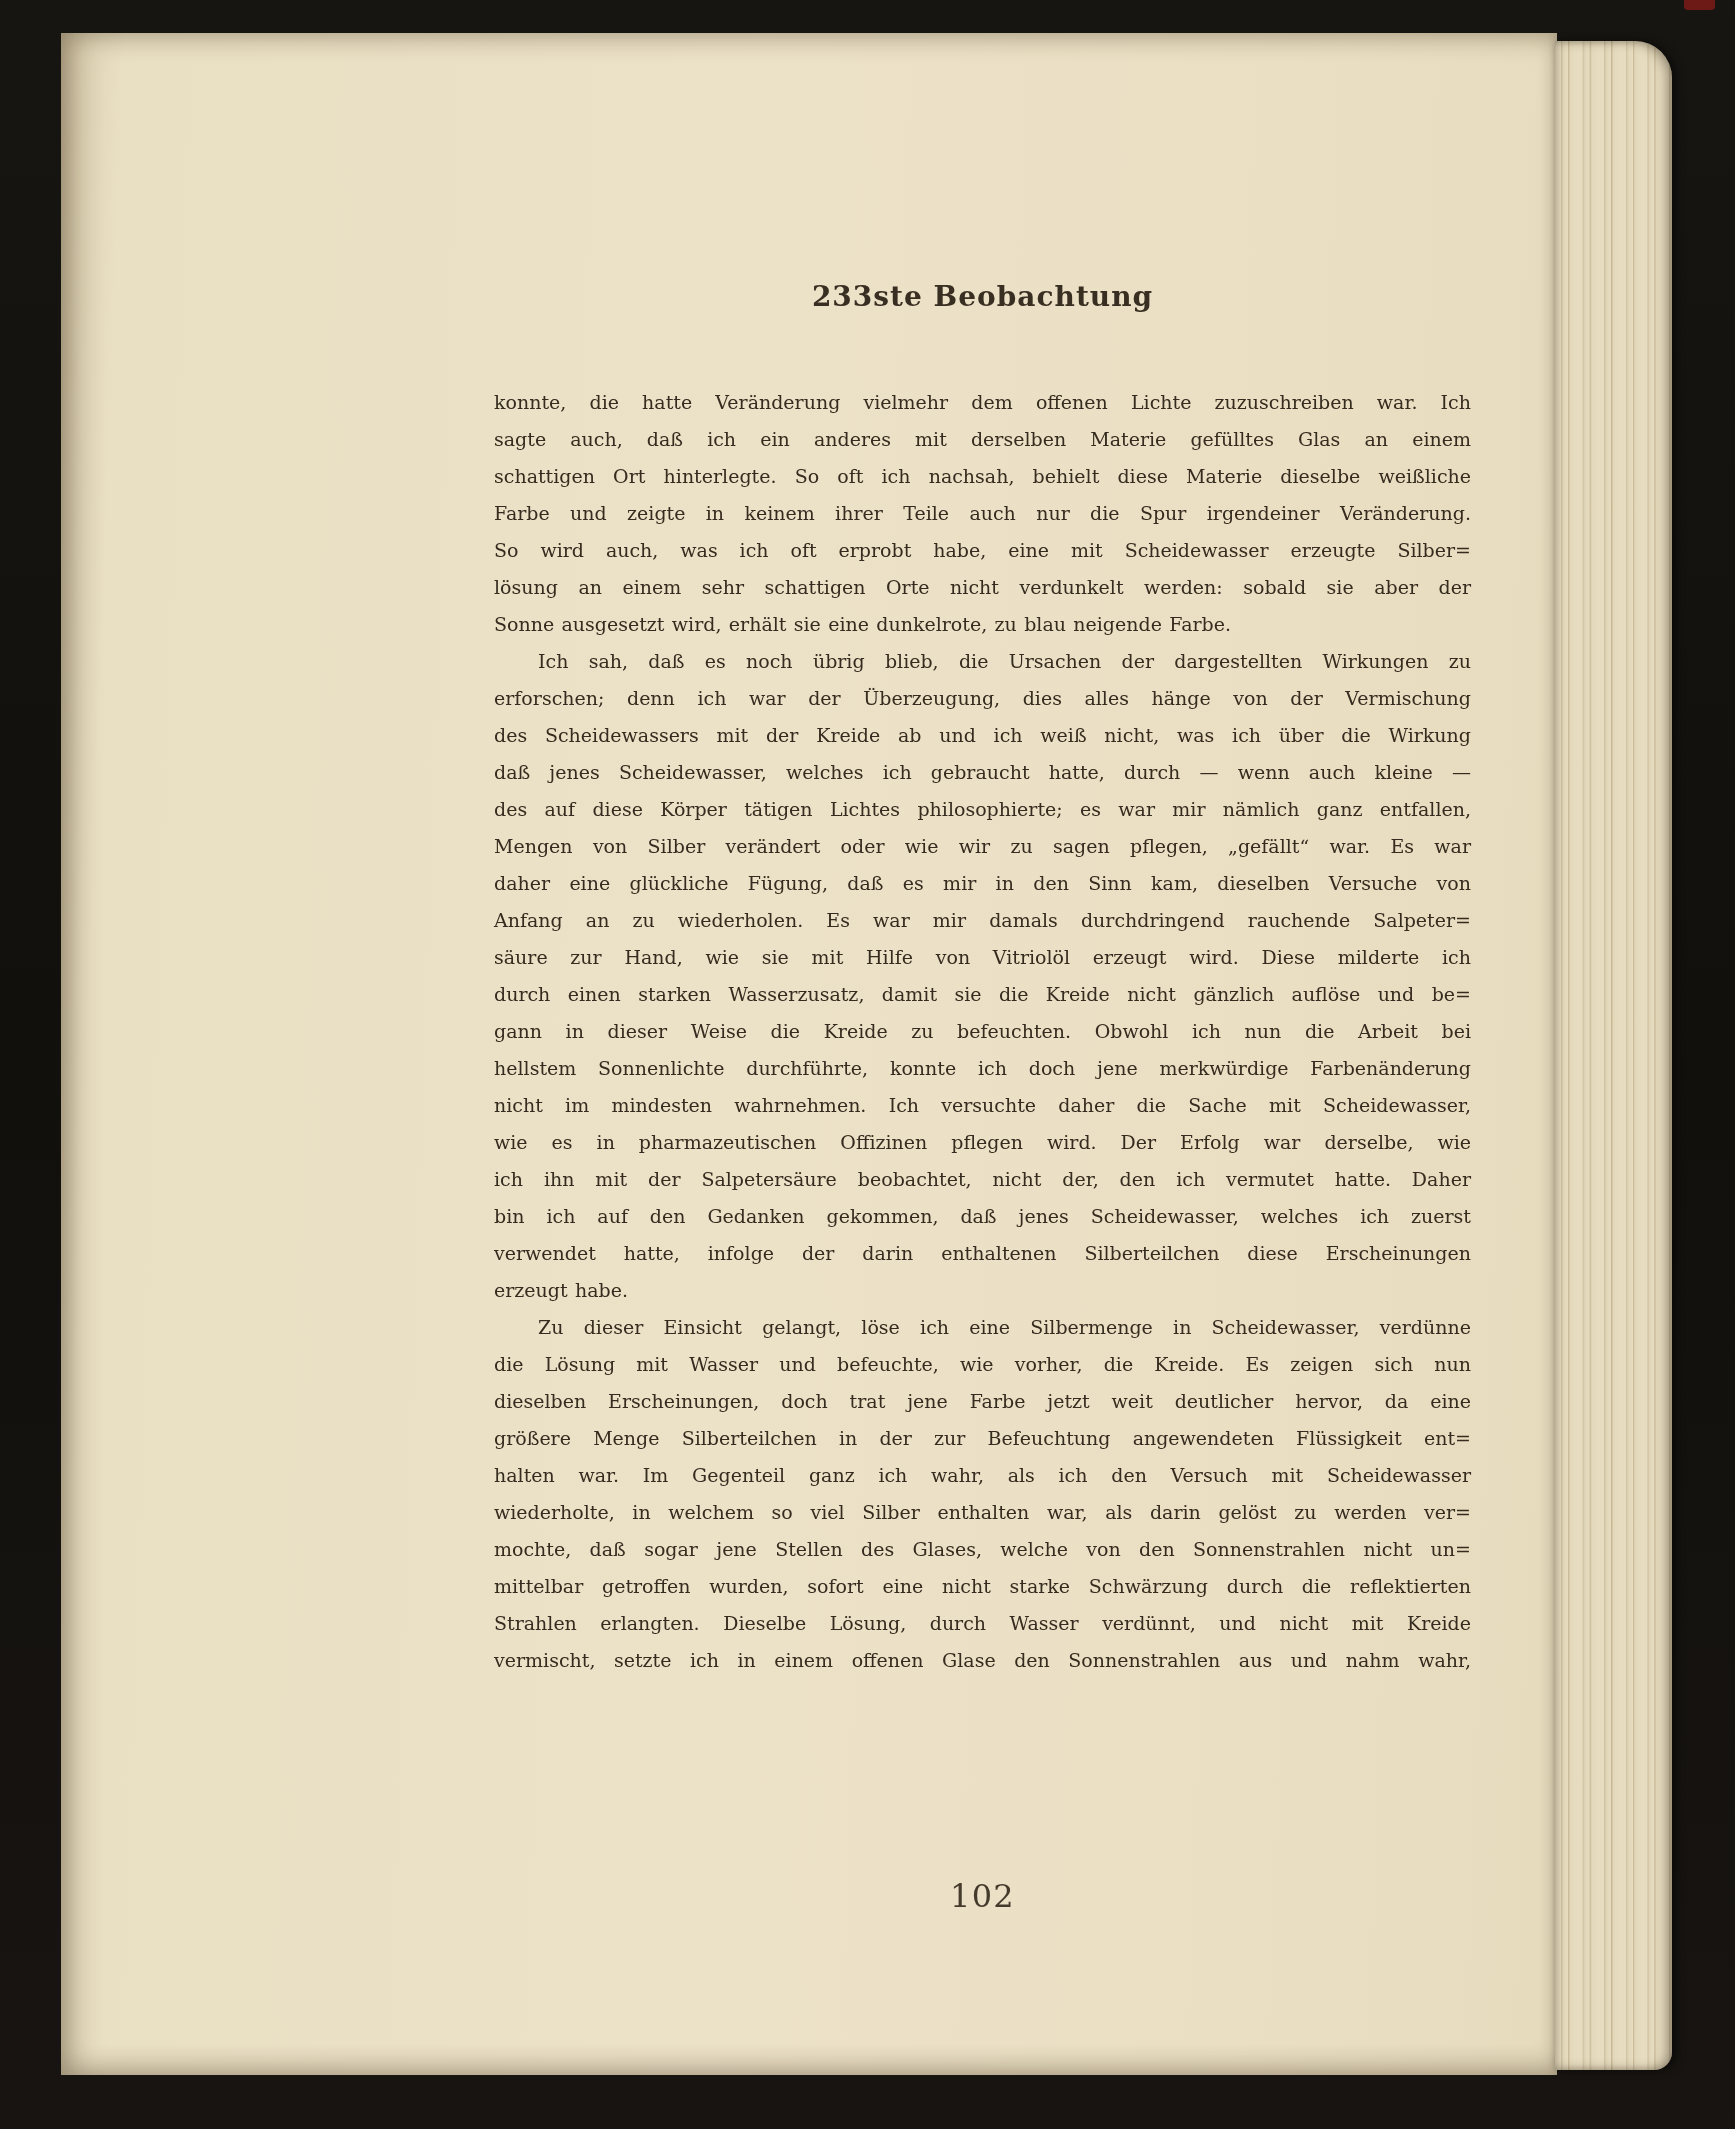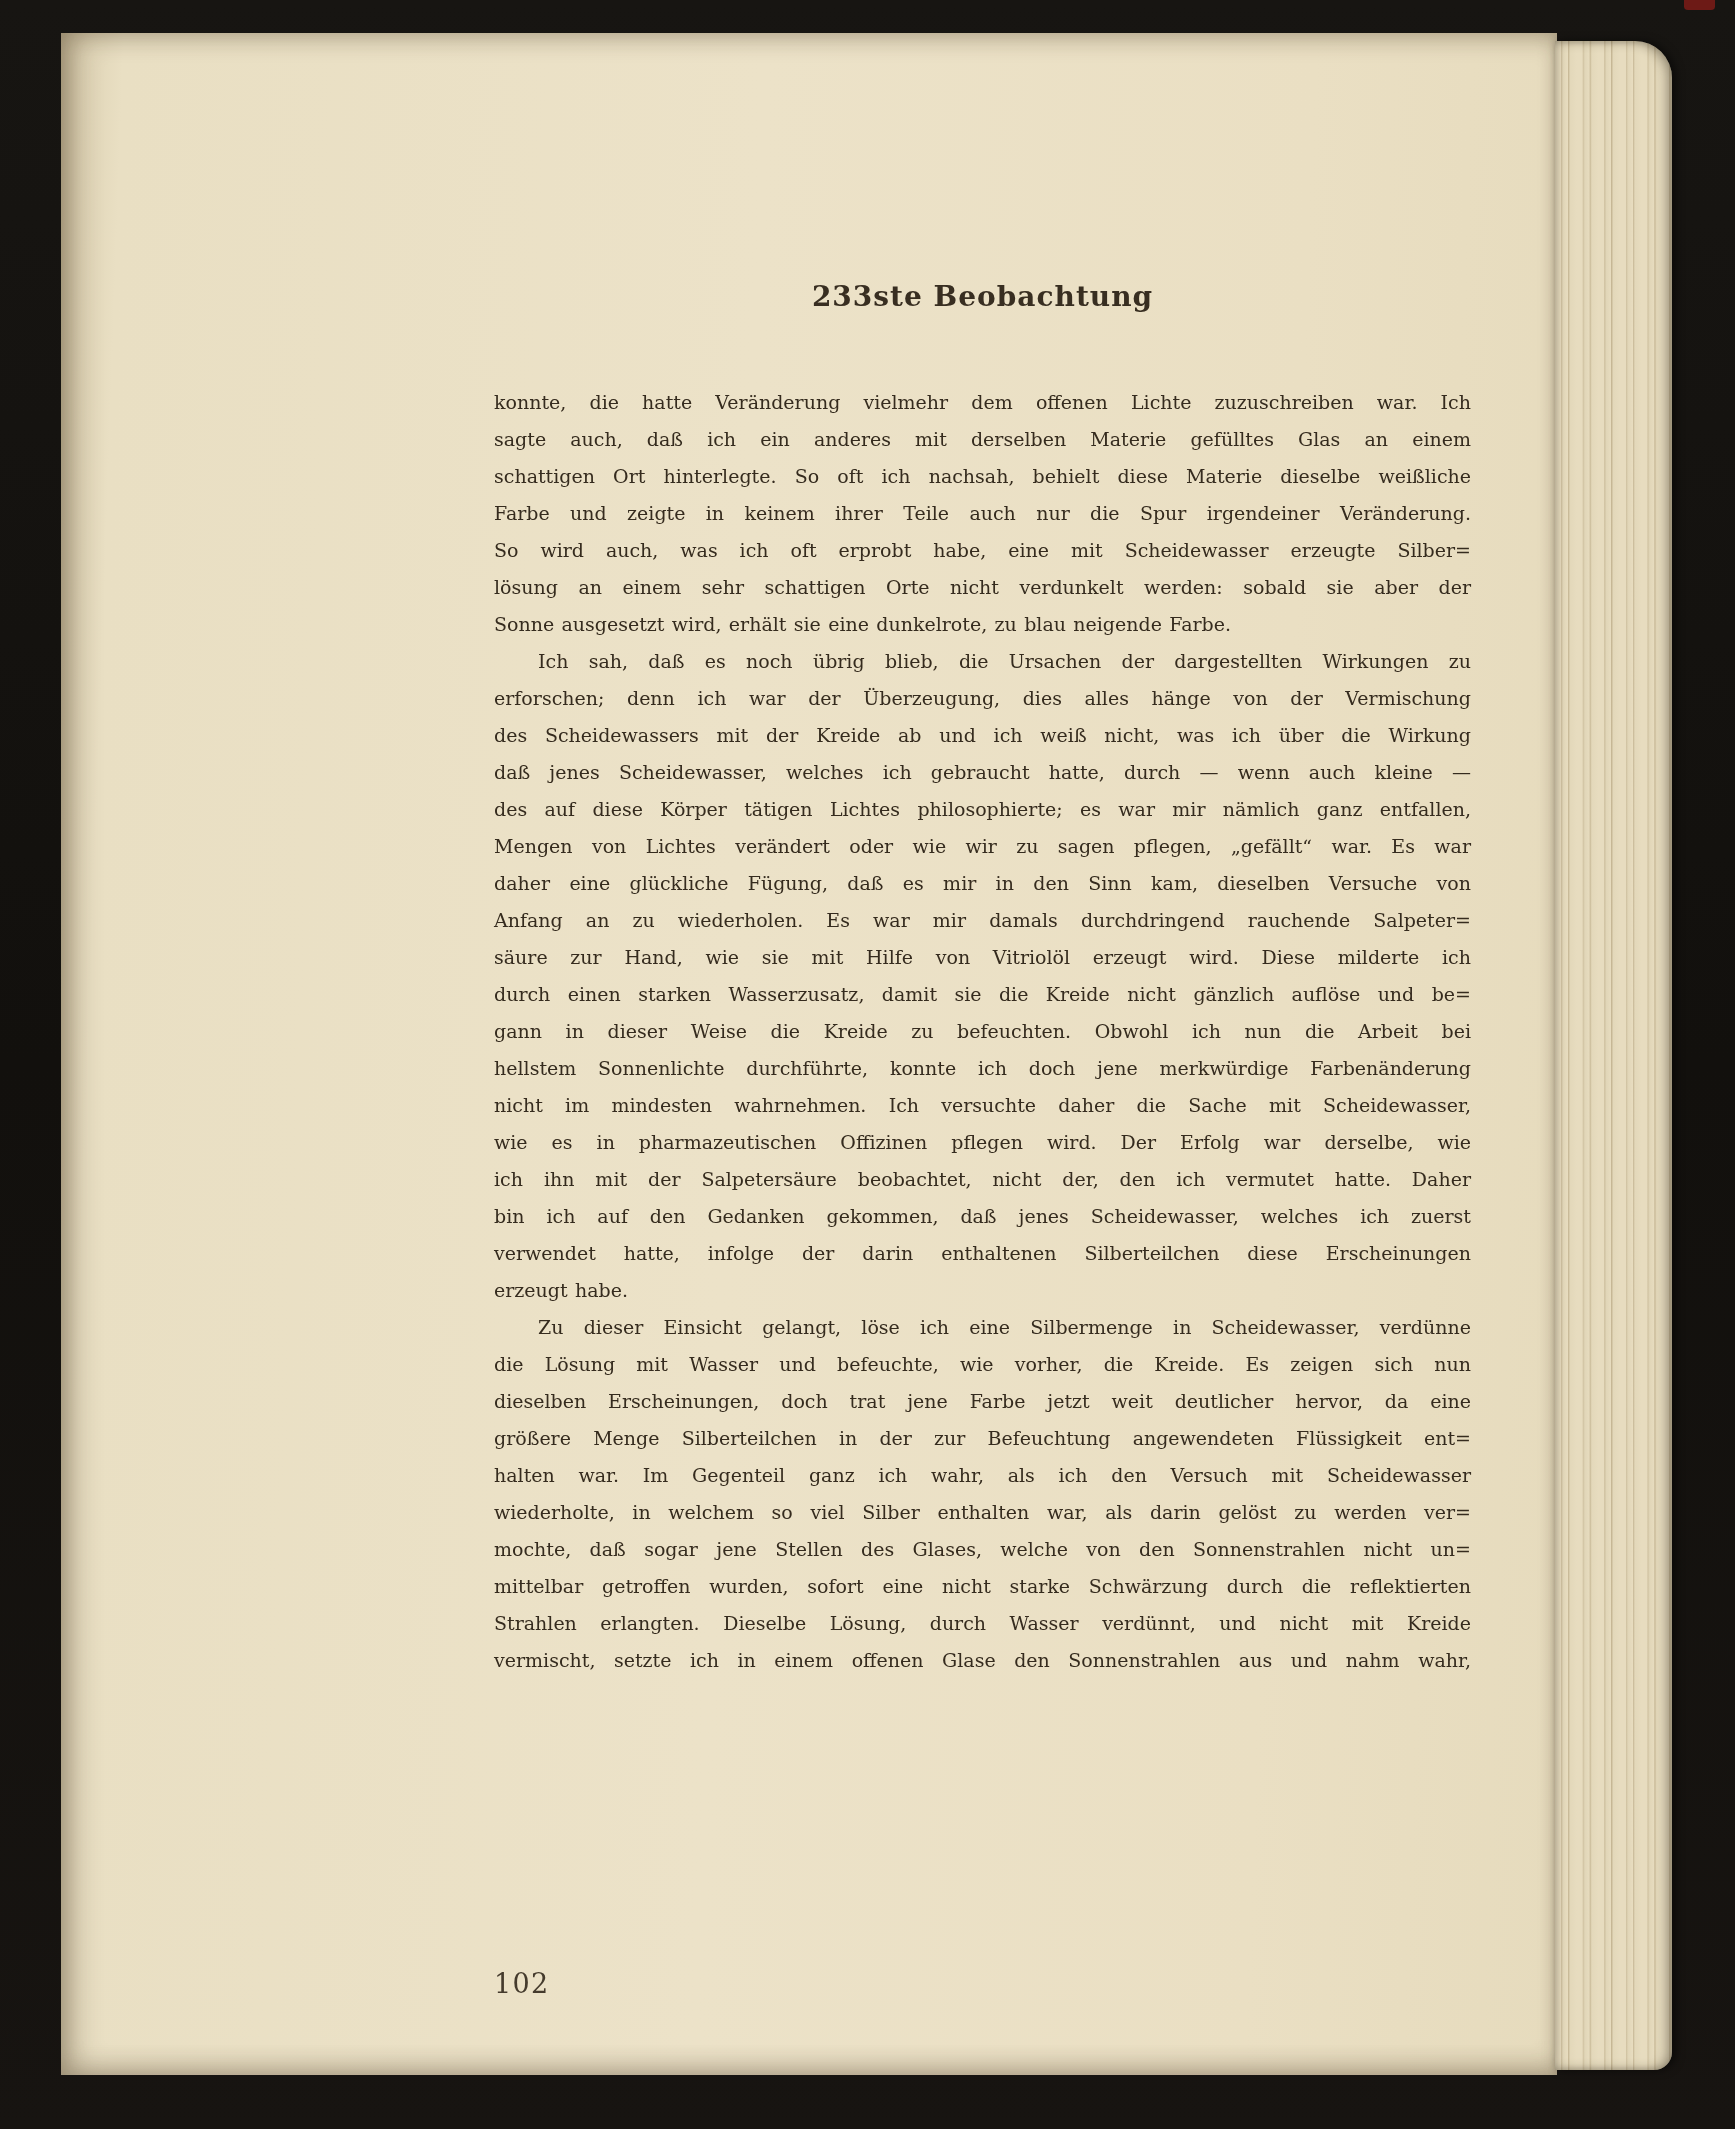--- a/index.html
+++ b/index.html
@@ -89,24 +89,24 @@
   }
   .text-block .line.last {
     text-align-last: left;
   }
   .text-block .line.indent {
     text-indent: 44px;
   }
   .page-number {
     position: absolute;
     left: 494px;
-    top: 1968px;
+    top: 1877px;
     width: 977px;
-    text-align: left;
-    font-size: 27px;
+    text-align: center;
+    font-size: 32px;
     color: #453b2d;
     letter-spacing: 1.3px;
   }
 </style>
 </head>
 <body>
 
 <div class="scan-bg">
   <div class="page"></div>
   <div class="page-edges"></div>
@@ -120,21 +120,21 @@
       <div class="line">schattigen Ort hinterlegte. So oft ich nachsah, behielt diese Materie dieselbe weißliche</div>
       <div class="line">Farbe und zeigte in keinem ihrer Teile auch nur die Spur irgendeiner Veränderung.</div>
       <div class="line">So wird auch, was ich oft erprobt habe, eine mit Scheidewasser erzeugte Silber=</div>
       <div class="line">lösung an einem sehr schattigen Orte nicht verdunkelt werden: sobald sie aber der</div>
       <div class="line last">Sonne ausgesetzt wird, erhält sie eine dunkelrote, zu blau neigende Farbe.</div>
       <div class="line indent">Ich sah, daß es noch übrig blieb, die Ursachen der dargestellten Wirkungen zu</div>
       <div class="line">erforschen; denn ich war der Überzeugung, dies alles hänge von der Vermischung</div>
       <div class="line">des Scheidewassers mit der Kreide ab und ich weiß nicht, was ich über die Wirkung</div>
       <div class="line">daß jenes Scheidewasser, welches ich gebraucht hatte, durch — wenn auch kleine —</div>
       <div class="line">des auf diese Körper tätigen Lichtes philosophierte; es war mir nämlich ganz entfallen,</div>
-      <div class="line">Mengen von Lichtes verändert oder wie wir zu sagen pflegen, „gefällt“ war. Es war</div>
+      <div class="line">Mengen von Silber verändert oder wie wir zu sagen pflegen, „gefällt“ war. Es war</div>
       <div class="line">daher eine glückliche Fügung, daß es mir in den Sinn kam, dieselben Versuche von</div>
       <div class="line">Anfang an zu wiederholen. Es war mir damals durchdringend rauchende Salpeter=</div>
       <div class="line">säure zur Hand, wie sie mit Hilfe von Vitriolöl erzeugt wird. Diese milderte ich</div>
       <div class="line">durch einen starken Wasserzusatz, damit sie die Kreide nicht gänzlich auflöse und be=</div>
       <div class="line">gann in dieser Weise die Kreide zu befeuchten. Obwohl ich nun die Arbeit bei</div>
       <div class="line">hellstem Sonnenlichte durchführte, konnte ich doch jene merkwürdige Farbenänderung</div>
       <div class="line">nicht im mindesten wahrnehmen. Ich versuchte daher die Sache mit Scheidewasser,</div>
       <div class="line">wie es in pharmazeutischen Offizinen pflegen wird. Der Erfolg war derselbe, wie</div>
       <div class="line">ich ihn mit der Salpetersäure beobachtet, nicht der, den ich vermutet hatte. Daher</div>
       <div class="line">bin ich auf den Gedanken gekommen, daß jenes Scheidewasser, welches ich zuerst</div>

